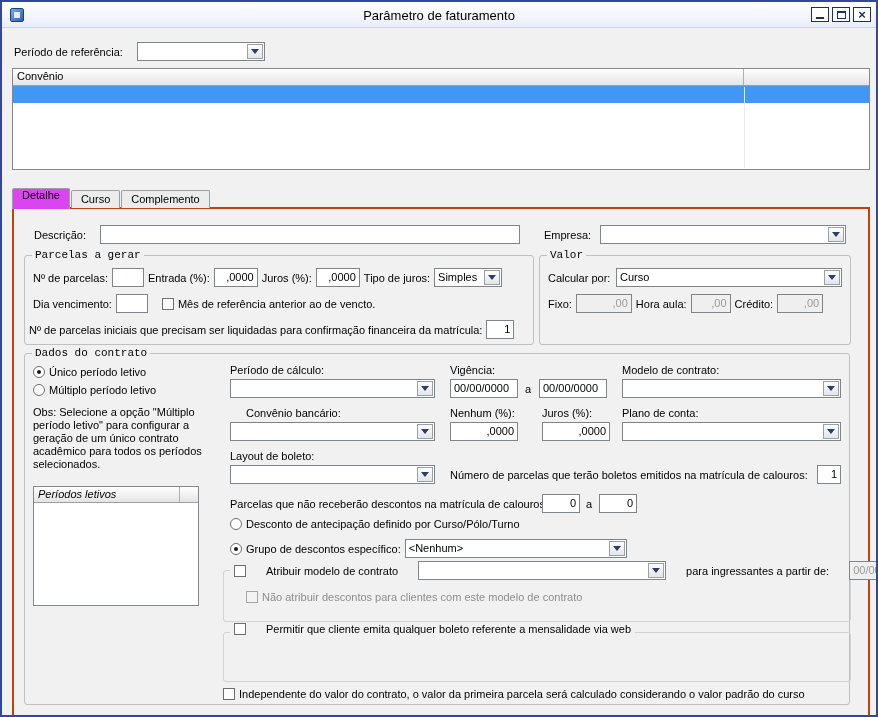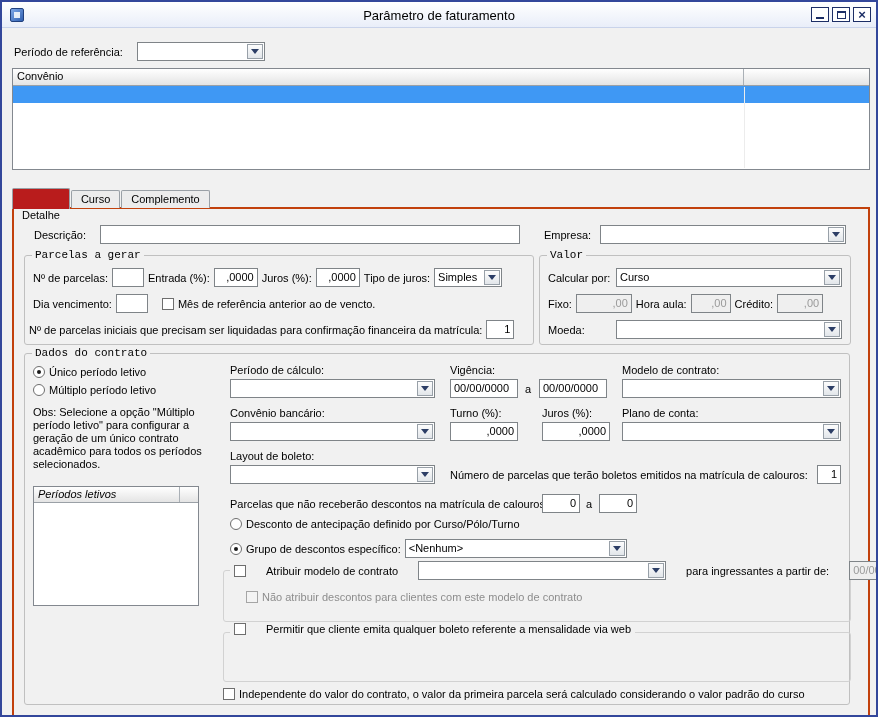--- a/index.html
+++ b/index.html
@@ -43,21 +43,21 @@
   .grid { position: absolute; left: 10px; top: 66px; width: 858px; height: 102px; background: #fff; border: 1px solid #83888f; }
   .grid-header { position: relative; height: 17px; background: linear-gradient(#ffffff, #e4e4e4); border-bottom: 1px solid #9aa0a6; display: flex; }
   .gh1 { width: 731px; padding: 1px 4px; border-right: 1px solid #aab0b6; }
   .gh2 { flex: 1; }
   .grid-sel { height: 17px; background: var(--selected-row, #3f98f4); }
   .grid-vline { position: absolute; left: 731px; top: 18px; bottom: 1px; width: 1px; background: #ececec; }
 
   
   .tabs { position: absolute; left: 10px; top: 186px; display: flex; align-items: flex-end; z-index: 2; }
   .tab { height: 18px; padding: 2px 9px 0; border: 1px solid #9aa0a6; border-bottom: none; background: #ececec; border-radius: 2px 2px 0 0; margin-right: 1px; }
-  .tab.active { height: 21px; padding-top: 20px; background: #b91c1c; margin-bottom: -1px; z-index: 3; }
+  .tab.active { height: 21px; padding-top: 0; background: #d946ef; margin-bottom: -1px; z-index: 3; }
   .panel { position: absolute; left: 10px; top: 205px; width: 858px; height: 590px; border: 2px solid #c2410c; background: #f1f1f1; }
 
   
   .group { position: absolute; border: 1px solid #c0c0c0; border-radius: 3px; }
   .legend { position: absolute; top: -7px; left: 7px; background: #f1f1f1; padding: 0 3px; line-height: 12px; white-space: nowrap; font-family: Liberation Mono, monospace; }
   .legend-row { position: absolute; left: 6px; top: -10px; display: flex; align-items: center; gap: 20px; background: #f1f1f1; padding: 0 4px; }
 
   
   .listbox { position: absolute; background: #fff; border: 1px solid #83888f; }
   .lb-header { height: 16px; background: linear-gradient(#ffffff, #e4e4e4); border-bottom: 1px solid #9aa0a6; padding: 1px 4px; position: relative; font-style: italic; }
@@ -170,29 +170,20 @@
 
       <div class="abs row" style="left:8px;top:38px;right:8px">
         <span class="label">Fixo:</span>
         <div class="input num dis" style="width:56px">,00</div>
         <span class="label">Hora aula:</span>
         <div class="input num dis" style="width:40px">,00</div>
         <span class="label">Crédito:</span>
         <div class="input num dis" style="width:46px">,00</div>
       </div>
 
-      <div class="abs row" style="left:8px;top:64px;right:8px">
-        <span class="label" style="width:64px">Moeda:</span>
-        <div class="combo" style="flex:1">
-          <div class="combo-val"></div>
-          <div class="combo-btn">
-              <i class="arr"></i>
-            </div>
-        </div>
-      </div>
     </div>
 
     <div class="group" style="left:10px;top:144px;width:826px;height:352px">
       <span class="legend">Dados do contrato</span>
 
       <div class="abs row" style="left:8px;top:12px">
         <div class="radio on"></div>
         <span class="label">Único período letivo</span>
       </div>
       <div class="abs row" style="left:8px;top:30px">
@@ -219,28 +210,28 @@
       <span class="abs label" style="left:500px;top:29px">a</span>
       <div class="abs input" style="left:514px;top:25px;width:68px">00/00/0000</div>
       <span class="abs label" style="left:597px;top:10px">Modelo de contrato:</span>
       <div class="abs combo" style="left:597px;top:25px;width:219px">
         <div class="combo-val"></div>
         <div class="combo-btn">
             <i class="arr"></i>
           </div>
       </div>
 
-      <span class="abs label" style="left:205px;top:53px">Convênio bancário:</span>
+      <span class="abs label" style="left:221px;top:53px">Convênio bancário:</span>
       <div class="abs combo" style="left:205px;top:68px;width:205px">
         <div class="combo-val"></div>
         <div class="combo-btn">
             <i class="arr"></i>
           </div>
       </div>
-      <span class="abs label" style="left:425px;top:53px">Turno (%):</span>
+      <span class="abs label" style="left:425px;top:53px">Nenhum (%):</span>
       <div class="abs input num" style="left:425px;top:68px;width:68px">,0000</div>
       <span class="abs label" style="left:517px;top:53px">Juros (%):</span>
       <div class="abs input num" style="left:517px;top:68px;width:68px">,0000</div>
       <span class="abs label" style="left:597px;top:53px">Plano de conta:</span>
       <div class="abs combo" style="left:597px;top:68px;width:219px">
         <div class="combo-val"></div>
         <div class="combo-btn">
             <i class="arr"></i>
           </div>
       </div>

